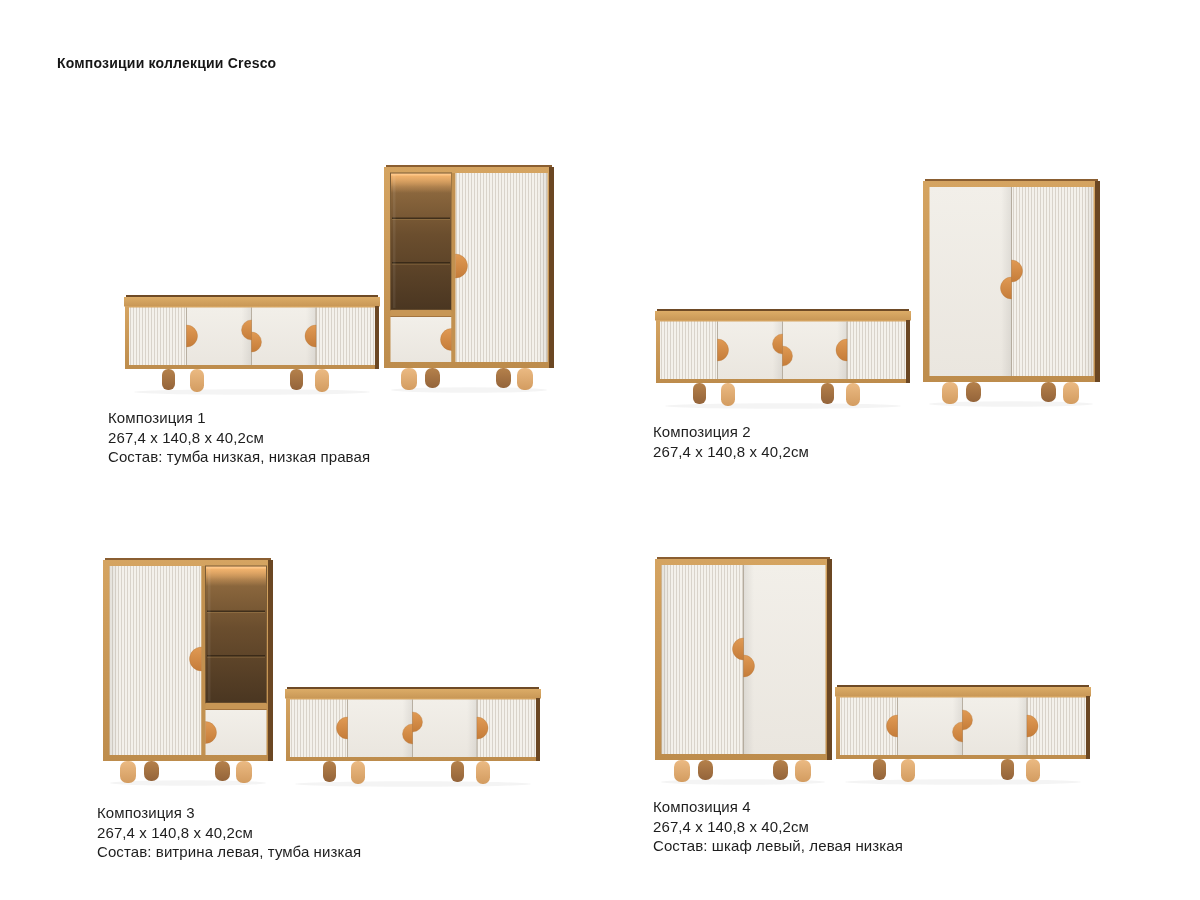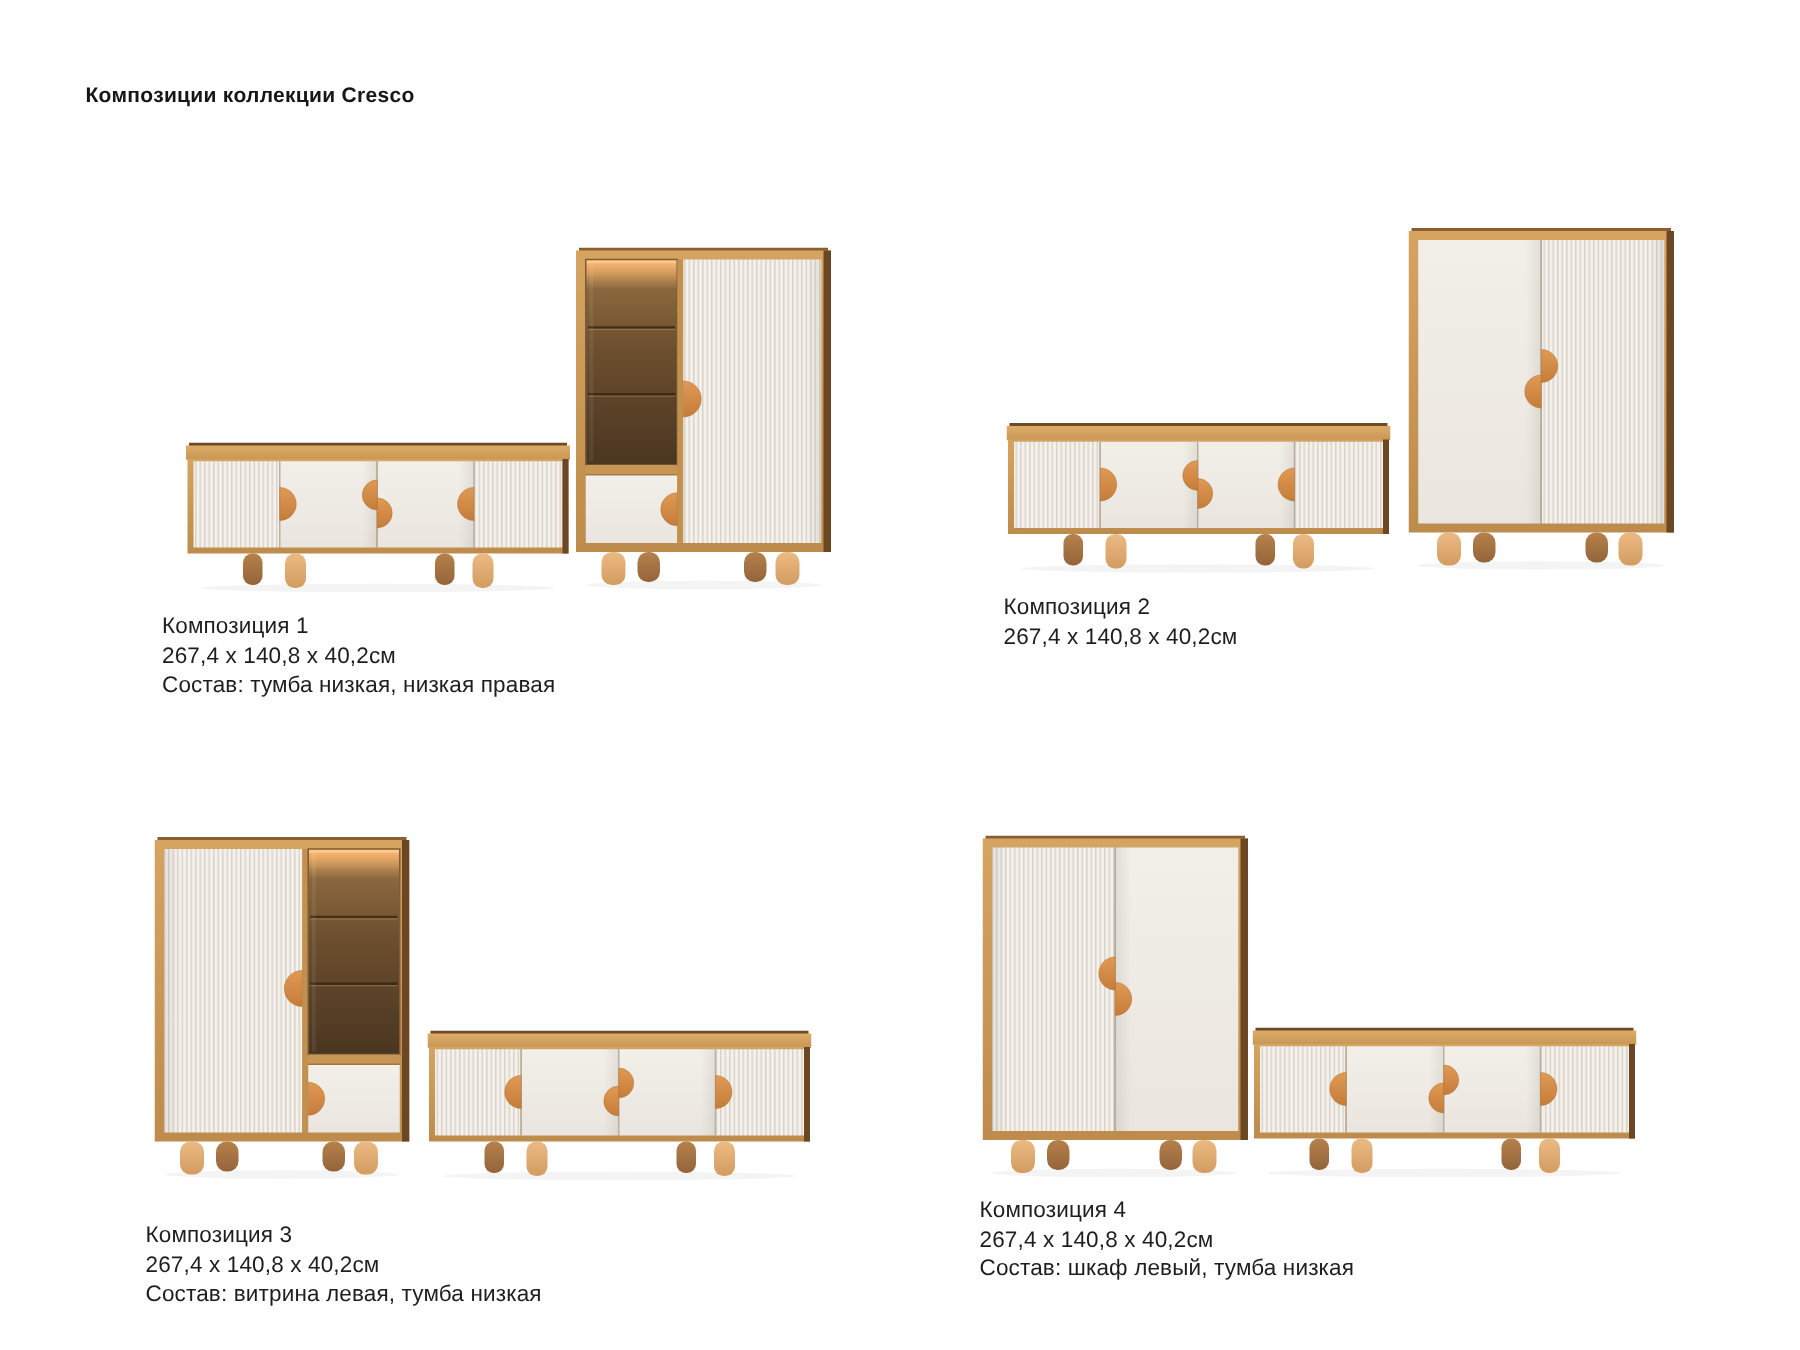--- a/index.html
+++ b/index.html
@@ -205,52 +205,52 @@
   <svg class="piece" style="left:278px;top:15px;" width="170" height="228" viewBox="0 0 170 228">
       <use href="#p-vitrine-r"></use>
     </svg>
   <div class="meta" style="left:2px;top:258px;">
     <div>Композиция 1</div>
     <div>267,4 x 140,8 x 40,2см</div>
     <div>Состав: тумба низкая, низкая правая</div>
   </div>
 </section>
 
-<section class="card" style="left:650px;top:137px;margin-left:16px;">
+<section class="card" style="left:650px;top:164px;">
   <svg class="piece" style="left:5px;top:145px;" width="256" height="100" viewBox="0 0 256 100">
       <use href="#p-sideboard-a"></use>
     </svg>
   <svg class="piece" style="left:273px;top:15px;" width="177" height="228" viewBox="0 0 177 228">
       <use href="#p-cabinet-r"></use>
     </svg>
   <div class="meta" style="left:3px;top:258px;">
     <div>Композиция 2</div>
     <div>267,4 x 140,8 x 40,2см</div>
   </div>
 </section>
 
 <section class="card" style="left:95px;top:545px;">
   <svg class="piece" style="left:8px;top:13px;" width="170" height="228" viewBox="0 0 170 228">
       <use href="#p-vitrine-l"></use>
     </svg>
   <svg class="piece" style="left:190px;top:142px;" width="256" height="100" viewBox="0 0 256 100">
       <use href="#p-sideboard-b"></use>
     </svg>
-  <div class="meta" style="left:2px;top:258px;margin-top:11px;">
+  <div class="meta" style="left:2px;top:258px;">
     <div>Композиция 3</div>
     <div>267,4 x 140,8 x 40,2см</div>
     <div>Состав: витрина левая, тумба низкая</div>
   </div>
 </section>
 
 <section class="card" style="left:640px;top:545px;">
   <svg class="piece" style="left:15px;top:12px;" width="177" height="228" viewBox="0 0 177 228">
       <use href="#p-cabinet-l"></use>
     </svg>
   <svg class="piece" style="left:195px;top:140px;" width="256" height="100" viewBox="0 0 256 100">
       <use href="#p-sideboard-b"></use>
     </svg>
   <div class="meta" style="left:13px;top:252px;">
     <div>Композиция 4</div>
     <div>267,4 x 140,8 x 40,2см</div>
-    <div>Состав: шкаф левый, тумба низкая</div>
+    <div>Состав: шкаф левый, левая низкая</div>
   </div>
 </section>
 
 </body></html>

